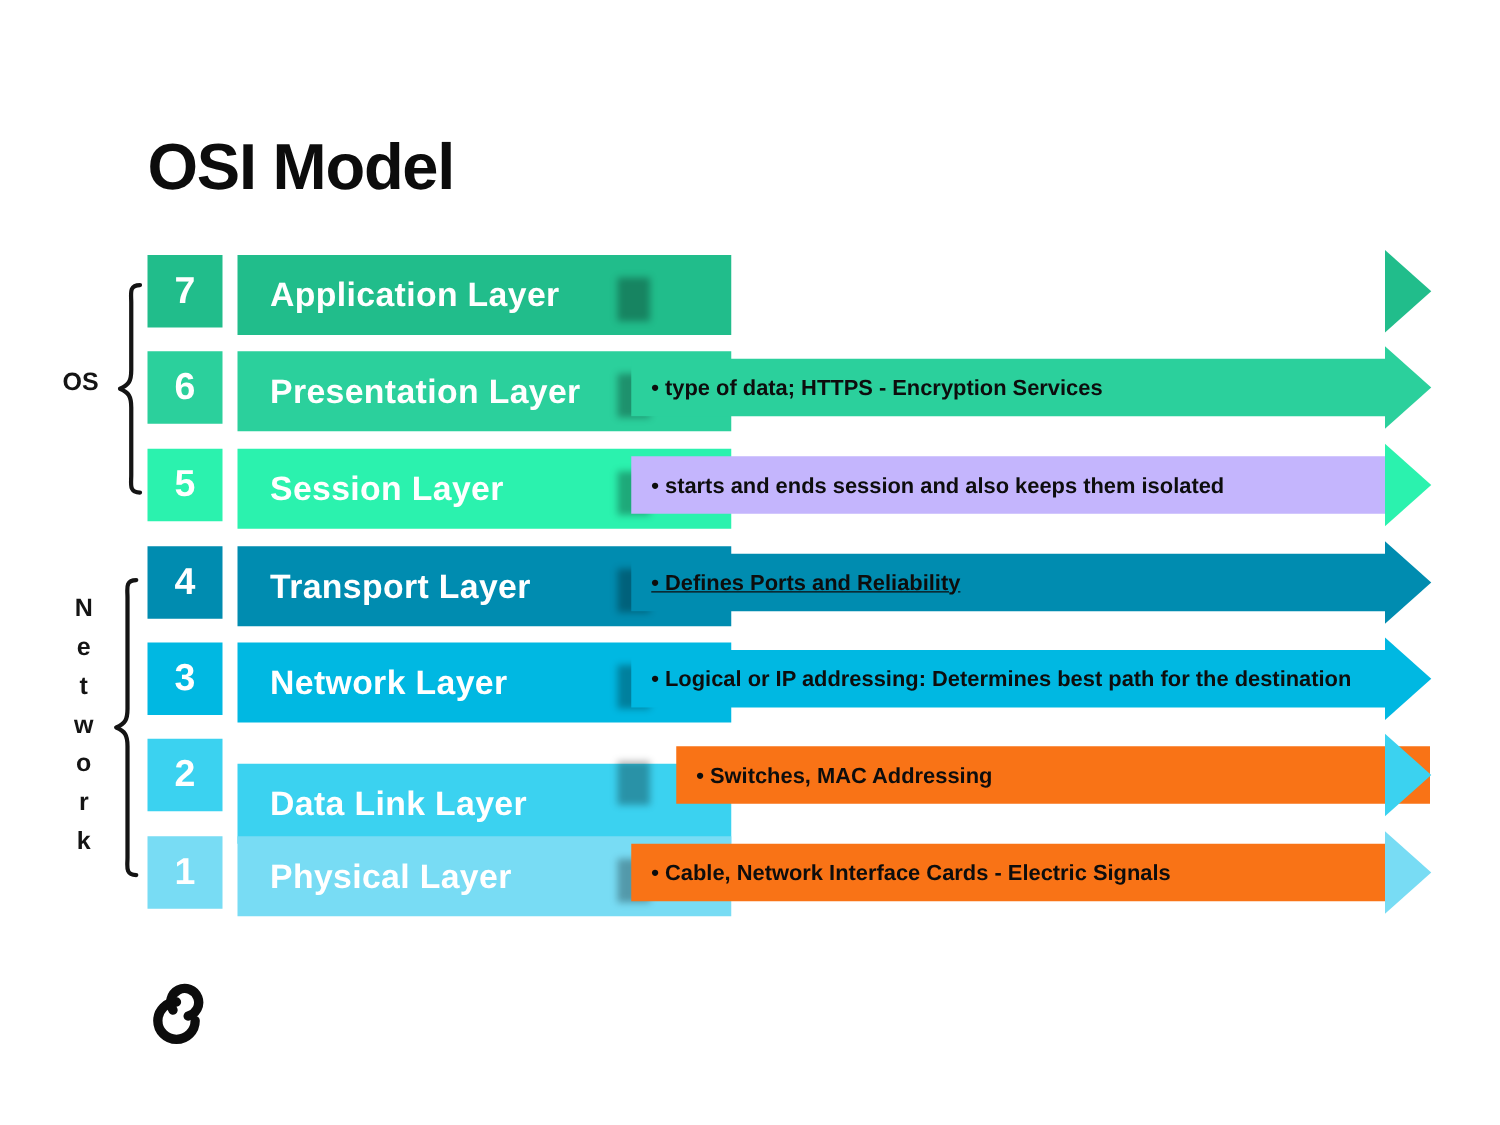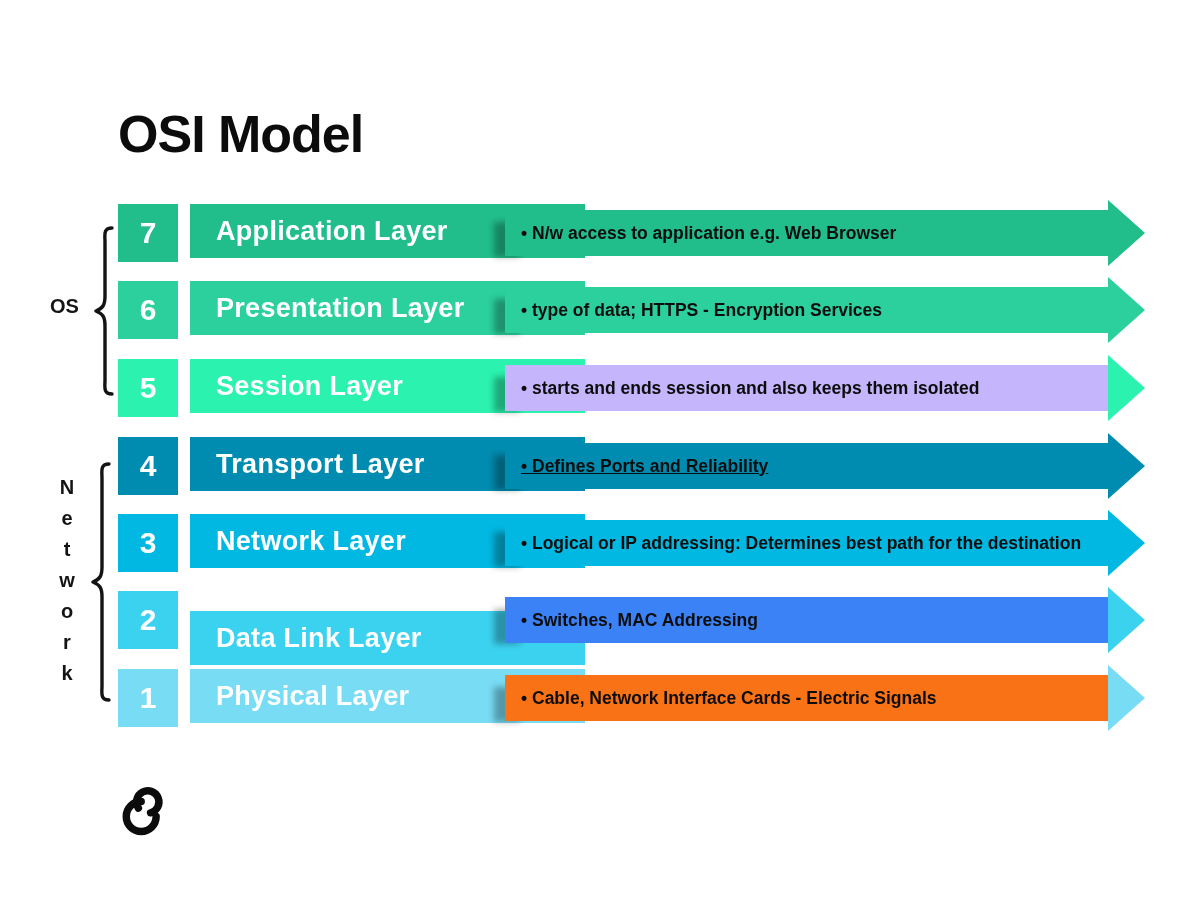--- a/index.html
+++ b/index.html
@@ -11,21 +11,21 @@
     position:absolute; left:118px; top:104px;
     font-size:52px; font-weight:800; letter-spacing:-1px; color:#0c0c0c;
   }
   .row { position:absolute; left:0; width:1200px; height:58px; }
   .numbox {
     position:absolute; left:118px; top:0; width:60px; height:58px;
     display:flex; align-items:center; justify-content:center;
     color:#ffffff; font-size:30px; font-weight:800;
   }
   .nameblock {
-    position:absolute; left:190px; top:0; width:395px; height:54px;
+    position:absolute; left:190px; top:0; width:395px; height:64px;
     display:flex; align-items:center; padding-left:26px; box-sizing:border-box;
     z-index:1; color:#ffffff; font-size:27px; font-weight:800; letter-spacing:0.3px;
   }
   .bandshadow {
     position:absolute; left:494px; top:18px; width:26px; height:35px;
     background:rgba(0,0,0,0.30); filter:blur(3px); z-index:2;
   }
   .band {
     position:absolute; left:505px; top:6px; width:603px; height:46px;
     z-index:3; display:flex; align-items:center;
@@ -53,21 +53,20 @@
 <body>
 
 <div id="canvas">
 
   <div class="title">OSI Model</div>
 
   <div class="row" style="top:204px">
     <div class="numbox" style="background-color: rgb(33, 189, 139);">7</div>
     <div class="nameblock" style="background-color: rgb(33, 189, 139);">Application Layer</div>
     <div class="bandshadow"></div>
-    <div class="band" style="background-color: rgb(33, 189, 139);">• N/w access to application e.g. Web Browser</div>
     <div class="arrowhead" style="border-left-color: rgb(33, 189, 139);"></div>
   </div>
 
   <div class="row" style="top:281px">
     <div class="numbox" style="background-color: rgb(43, 208, 156);">6</div>
     <div class="nameblock" style="background-color: rgb(43, 208, 156);">Presentation Layer</div>
     <div class="bandshadow"></div>
     <div class="band" style="background-color: rgb(43, 208, 156);">• type of data; HTTPS - Encryption Services</div>
     <div class="arrowhead" style="border-left-color: rgb(43, 208, 156);"></div>
   </div>
@@ -93,21 +92,21 @@
     <div class="nameblock" style="background-color: rgb(0, 184, 226);">Network Layer</div>
     <div class="bandshadow"></div>
     <div class="band" style="background-color: rgb(0, 184, 226);">• Logical or IP addressing: Determines best path for the destination</div>
     <div class="arrowhead" style="border-left-color: rgb(0, 184, 226);"></div>
   </div>
 
   <div class="row" style="top:591px">
     <div class="numbox" style="background-color: rgb(59, 210, 240);">2</div>
     <div class="nameblock" style="background-color: rgb(59, 210, 240); margin-top: 20px;">Data Link Layer</div>
     <div class="bandshadow"></div>
-    <div class="band" style="background-color: #3b82f6;">• Switches, MAC Addressing</div>
+    <div class="band" style="background-color: #f97316; margin-left: 36px;">• Switches, MAC Addressing</div>
     <div class="arrowhead" style="border-left-color: rgb(59, 210, 240);"></div>
   </div>
 
   <div class="row" style="top:669px">
     <div class="numbox" style="background-color: rgb(120, 220, 244);">1</div>
     <div class="nameblock" style="background-color: rgb(120, 220, 244);">Physical Layer</div>
     <div class="bandshadow"></div>
     <div class="band" style="background-color: #f97316;">• Cable, Network Interface Cards - Electric Signals</div>
     <div class="arrowhead" style="border-left-color: rgb(120, 220, 244);"></div>
   </div>

